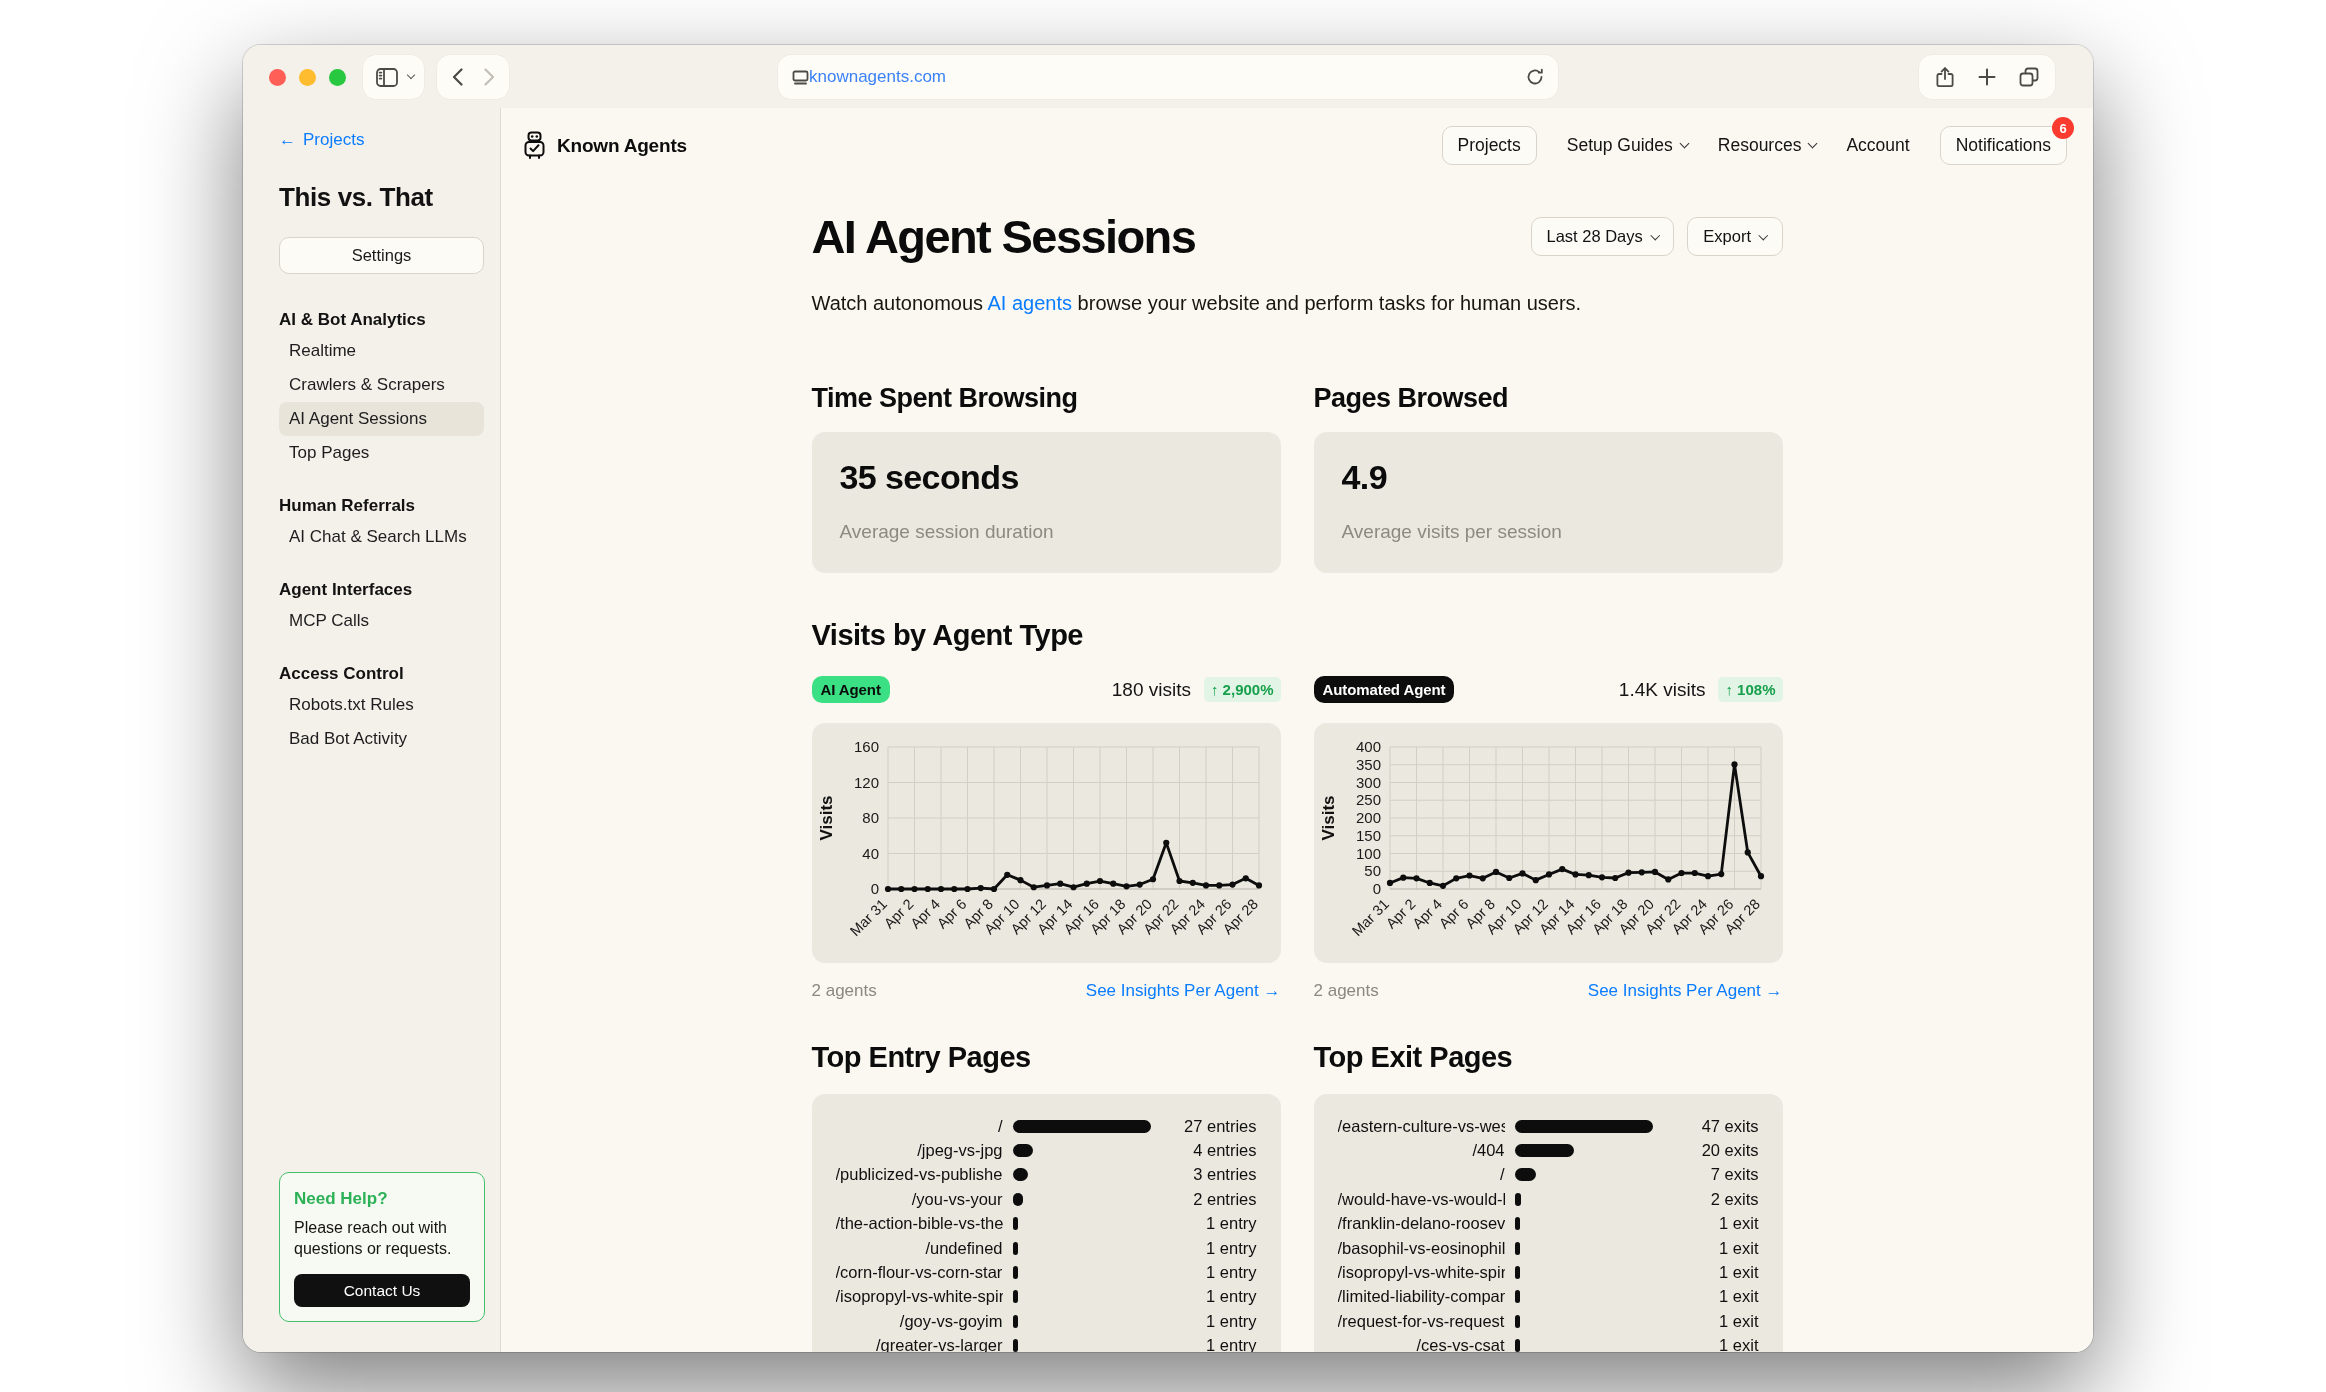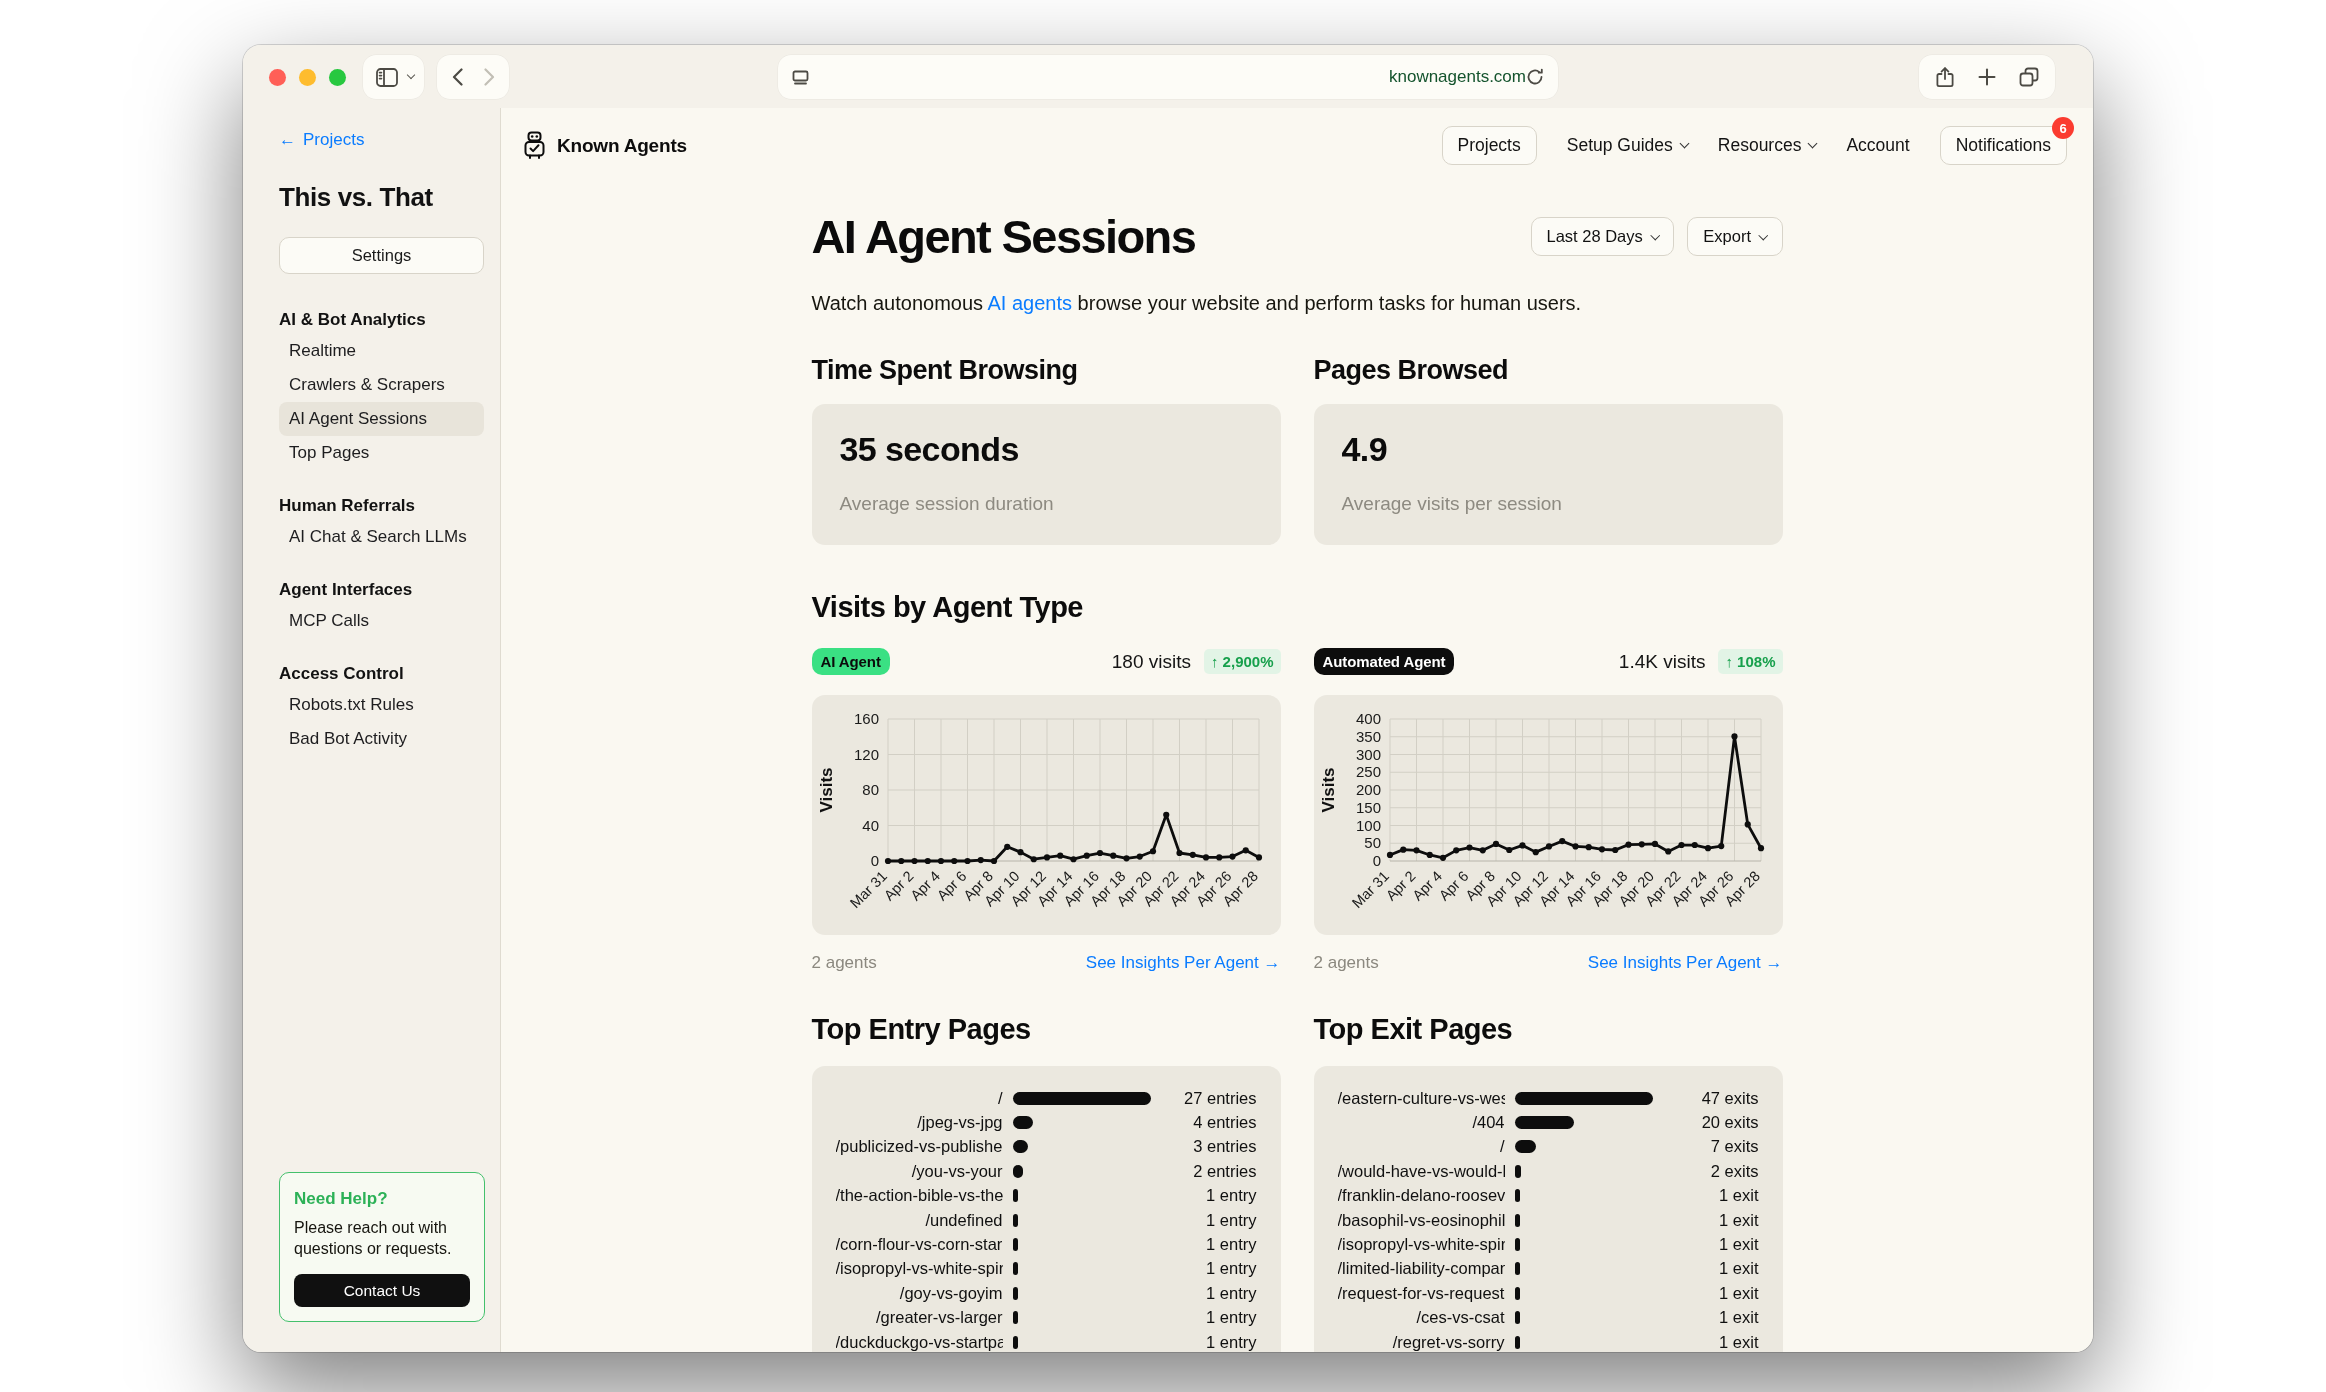--- a/index.html
+++ b/index.html
@@ -36,21 +36,21 @@
   .pill-nav { left:194px; padding:0 4px; }
   .chrome-btn { border:0; background:transparent; display:flex; align-items:center; justify-content:center;
                 width:32px; height:36px; cursor:pointer; }
   .chev { width:8px; height:8px; border-right:2px solid #5a5852; border-bottom:2px solid #5a5852;
           transform:rotate(45deg); display:inline-block; margin-top:-4px; }
   .chev.small { width:6px; height:6px; border-width:1.6px; }
 
   .urlbar { position:absolute; left:50%; transform:translateX(-50%); top:10px; width:780px; height:44px;
             background:#fdfcf7; border-radius:13px; display:flex; align-items:center; padding:0 14px;
             box-shadow:0 0 0 .5px rgba(0,0,0,.05); cursor:text; }
-  .urlbar .url { flex:1; text-align:right; font-size:17px; color:#14532d; }
+  .urlbar .url { flex:1; text-align:left; font-size:17px; color:#3b82f6; }
   .pill-tools { right:38px; padding:0 10px; gap:10px; }
   .icon { stroke:#4c4a44; fill:none; stroke-width:1.8; stroke-linecap:round; stroke-linejoin:round; }
   .icon.dim { stroke:#c2bfb5; }
 
   
   .wbody { display:flex; height:1244px; }
 
   
   .sidebar { width:258px; background:#f4f1ea; border-right:1px solid #dfdbd0; padding:22px 16px 30px 36px;
              display:flex; flex-direction:column; flex-shrink:0; }
@@ -93,21 +93,21 @@
   .act-btn { background:#fcfbf6; border:1px solid #d8d4c9; border-radius:10px; height:39px; padding:16px 15px;
              font-size:16.5px; color:#111; display:flex; align-items:center; gap:9px; cursor:pointer;
              font-family:"Liberation Sans", sans-serif; }
   .act-chev { width:6.5px; height:6.5px; border-right:1.6px solid #333; border-bottom:1.6px solid #333;
               transform:rotate(45deg); margin-top:-3px; }
   .subtitle { margin-top:28px; font-size:20px; color:#17160f; }
   .subtitle .link { color:#0a7cff; cursor:pointer; }
 
   .grid2 { display:grid; grid-template-columns:1fr 1fr; column-gap:33px; }
   .sec-h { font-size:27px; font-weight:800; letter-spacing:-.5px; color:#0c0c0c; }
-  .stats-grid { margin-top:40px; }
+  .stats-grid { margin-top:68px; }
   .card { background:#ebe8df; border-radius:13px; }
   .stat-card { margin-top:18px; padding:26px 28px 30px; }
   .stat-value { font-size:34px; font-weight:800; letter-spacing:-.6px; color:#0b0b0b; }
   .stat-caption { margin-top:24px; font-size:19px; color:#8d8a81; }
 
   .visits-h { margin-top:46px; font-size:29px; }
   .chart-head { display:flex; align-items:center; justify-content:space-between; margin-top:24px; }
   .agent-badge { font-size:15px; font-weight:700; padding:5px 9px; border-radius:10px; letter-spacing:-.1px; }
   .chart-head-right { display:flex; align-items:center; gap:13px; }
   .visits-count { font-size:19px; font-weight:500; color:#141414; }

